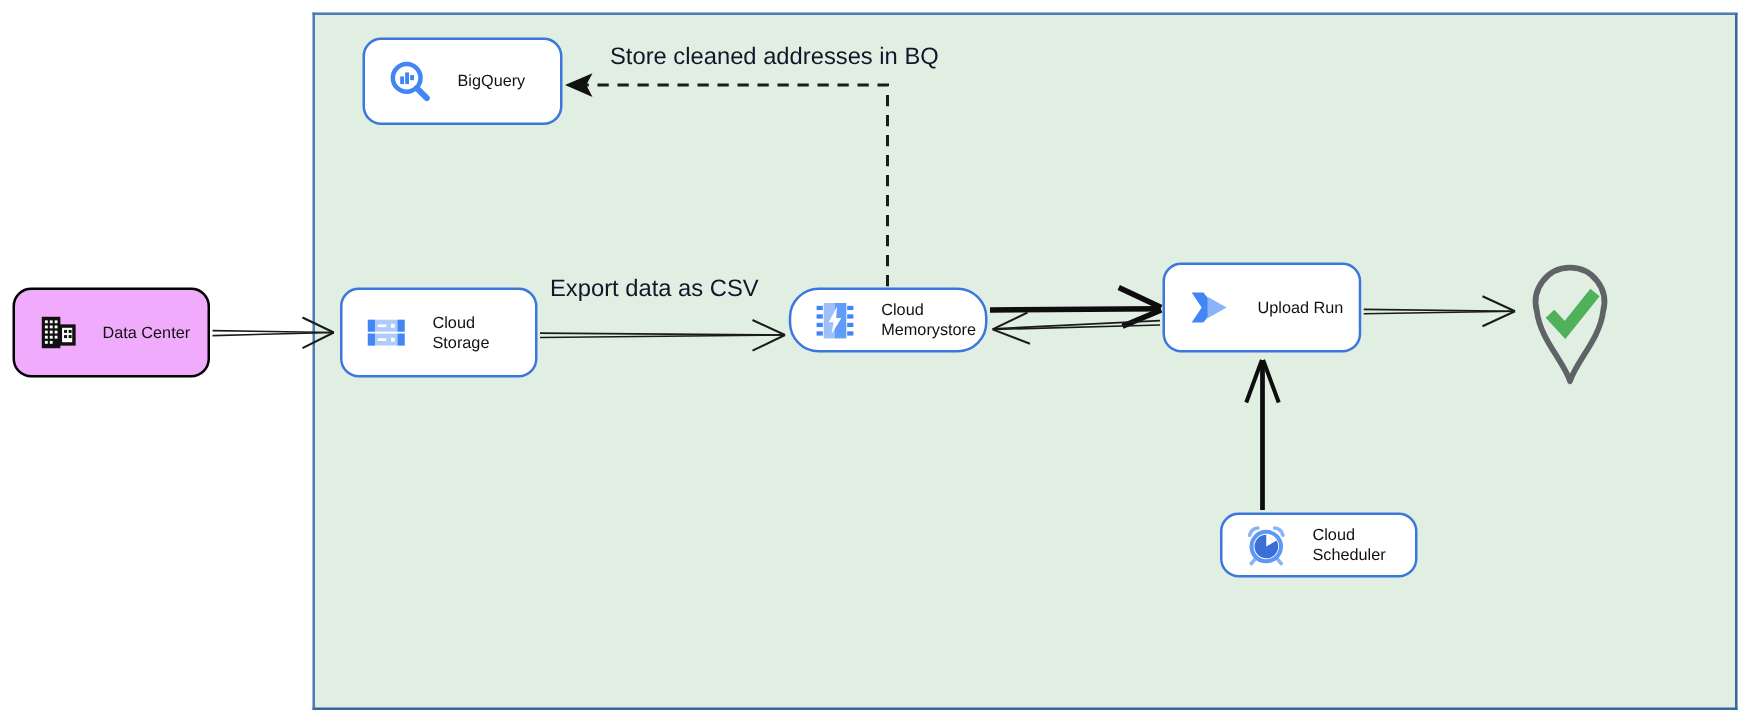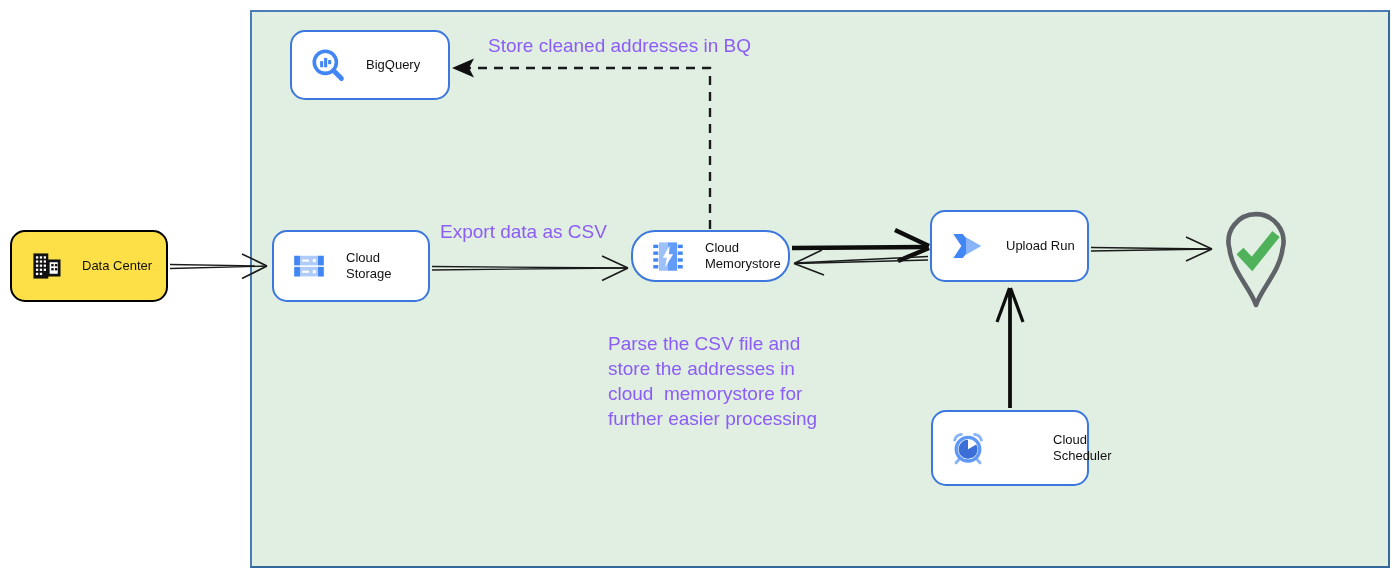--- a/index.html
+++ b/index.html
@@ -14,26 +14,26 @@
     border-right-color:#35689c;border-bottom-color:#35689c;box-sizing:border-box;
   }
   
   .node{
     position:absolute;background:#fff;border:2px solid #3b77dd;border-radius:15px;
     display:flex;align-items:center;box-sizing:border-box;padding:0 10px 0 18px;
   }
   .node .node-label{font-size:13px;margin-left:20px;line-height:1.25;}
   .node .wrap{width:92px;}
   .node-datacenter{
-    background:#fde047;border:2px solid #000;
+    background:#f0abfc;border:2px solid #000;
   }
   .icon{flex:0 0 auto;display:block;}
   
   .note{
-    position:absolute;font-size:19px;white-space:pre-wrap;line-height:25px;color:#8b5cf6;
+    position:absolute;font-size:19px;white-space:pre-wrap;line-height:25px;color:#0f172a;
   }
   
   #arrows{position:absolute;left:0;top:0;pointer-events:none;}
   .thin{stroke:#1a1a1a;stroke-width:1.3;fill:none;}
   .barb{stroke:#1a1a1a;stroke-width:1.6;fill:none;}
   .thick{stroke:#0d0d0d;stroke-width:4.5;fill:none;}
   .vthick{stroke:#0d0d0d;stroke-width:3.8;fill:none;}
   .vbarb{stroke:#0d0d0d;stroke-width:3.2;fill:none;}
   .dash{stroke:#1a1a1a;stroke-width:2.4;fill:none;stroke-dasharray:9 7;}
   
@@ -175,39 +175,35 @@
   </div>
 
   <div class="node" style="left:930px;top:210px;width:159px;height:72px;">
     <svg class="icon" width="36" height="32" viewBox="0 0 26 24">
       <polygon points="2,3 9,3 16.5,12 9,21 2,21 8,12" fill="#4285f4"></polygon>
       <polygon points="11.5,5.5 23,12 11.5,18.5" fill="#8ab4f8"></polygon>
     </svg>
     <span class="node-label">Upload Run</span>
   </div>
 
-  <div class="node" style="left:931px;top:410px;width:158px;height:76px;gap:48px;">
+  <div class="node" style="left:976px;top:410px;width:158px;height:52px;">
     <svg class="icon" width="34" height="34" viewBox="0 0 28 28">
       <path d="M3,7.5 A6.5,6.5 0 0 1 8.5,2.8" fill="none" stroke="#8ab4f8" stroke-width="2.4" stroke-linecap="round"></path>
       <path d="M19.5,2.8 A6.5,6.5 0 0 1 25,7.5" fill="none" stroke="#8ab4f8" stroke-width="2.4" stroke-linecap="round"></path>
       <line x1="6.5" y1="23.5" x2="4.2" y2="26.2" stroke="#8ab4f8" stroke-width="2.4" stroke-linecap="round"></line>
       <line x1="21.5" y1="23.5" x2="23.8" y2="26.2" stroke="#8ab4f8" stroke-width="2.4" stroke-linecap="round"></line>
       <circle cx="14" cy="15" r="9.7" fill="#fff" stroke="#5e97f6" stroke-width="2.7"></circle>
       <path d="M14,15 L14,7.2 A7.8,7.8 0 1 0 20.8,11.1 Z" fill="#3b6fd7"></path>
     </svg>
     <span class="node-label">Cloud Scheduler</span>
   </div>
 
   <div class="pin-wrap">
     <svg width="72" height="102" viewBox="0 0 72 102">
       <path d="M36,97 C31,81 12,63 9.5,41 A27.5,27.5 0 1 1 62.5,41 C60,63 41,81 36,97 Z" fill="none" stroke="#5f6368" stroke-width="4.6" stroke-linejoin="round"></path>
       <path d="M20,43 L32,56 L56,26" fill="none" stroke="#4fb15a" stroke-width="9.5"></path>
     </svg>
   </div>
 
   <div class="note" style="left:488px;top:33px;">Store cleaned addresses in BQ</div>
   <div class="note" style="left:440px;top:219px;">Export data as CSV</div>
-  <div class="note" style="left:608px;top:331px;">Parse the CSV file and
-store the addresses in
-cloud  memorystore for
-further easier processing</div>
 
 </div>
 
 </body></html>

